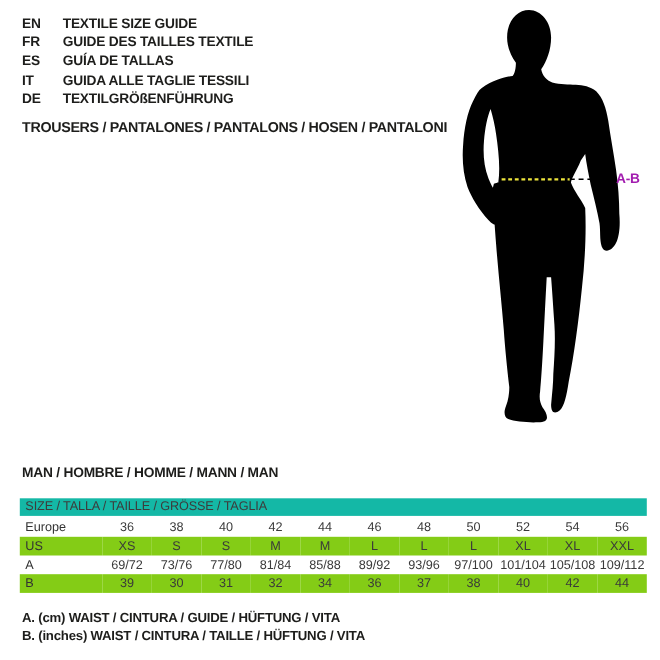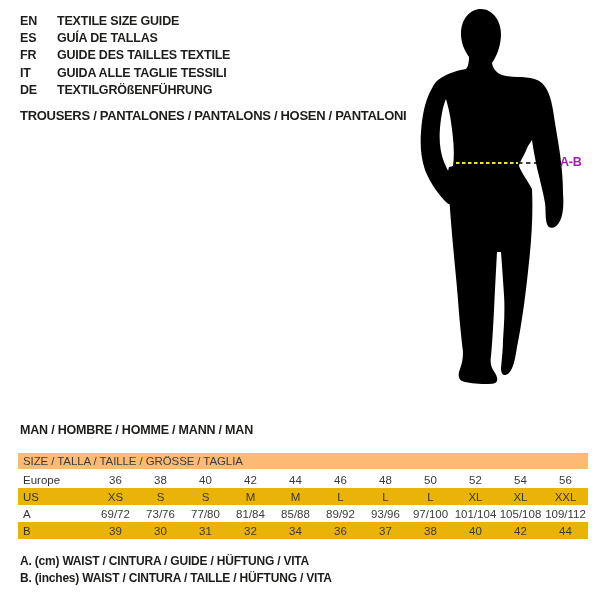--- a/index.html
+++ b/index.html
@@ -25,52 +25,52 @@
     letter-spacing:-0.2px;color:#a21caf;
   }
   
   .gender-heading{
     position:absolute;left:20px;top:423px;font-size:12.5px;font-weight:bold;
     letter-spacing:-0.2px;white-space:nowrap;
   }
   
   .size-table{position:absolute;left:18px;top:453px;width:570px;}
   .table-header{
-    height:16px;line-height:16px;background:#fdba74;color:#3c3c3c;
+    height:16px;line-height:16px;background:#14b8a6;color:#3c3c3c;
     font-size:11.5px;padding-left:5px;letter-spacing:-0.1px;margin-bottom:2px;
   }
   table.sizes{border-collapse:collapse;width:570px;table-layout:fixed;}
   table.sizes td{
     height:17px;padding:0;font-size:11.5px;color:#3a3a3a;text-align:center;
     vertical-align:middle;white-space:nowrap;
   }
   table.sizes td.rowlabel{width:70px;text-align:left;padding-left:5px;color:#333;}
-  table.sizes tr.stripe td{background:#eab308;margin-top:16px;}
+  table.sizes tr.stripe td{background:#84cc16;margin-top:16px;}
   
   .footnotes{position:absolute;left:20px;top:553px;}
   .footnote{font-size:12px;font-weight:bold;letter-spacing:-0.2px;height:17px;
     line-height:17px;white-space:nowrap;}
 </style>
 </head>
 <body>
 
 <div class="canvas">
 
   <div class="lang-list">
     <div class="lang-row">
       <span class="lang-code">EN</span>
       <span class="lang-label">TEXTILE SIZE GUIDE</span>
     </div>
     <div class="lang-row">
+      <span class="lang-code">FR</span>
+      <span class="lang-label">GUIDE DES TAILLES TEXTILE</span>
+    </div>
+    <div class="lang-row">
       <span class="lang-code">ES</span>
       <span class="lang-label">GUÍA DE TALLAS</span>
-    </div>
-    <div class="lang-row">
-      <span class="lang-code">FR</span>
-      <span class="lang-label">GUIDE DES TAILLES TEXTILE</span>
     </div>
     <div class="lang-row">
       <span class="lang-code">IT</span>
       <span class="lang-label">GUIDA ALLE TAGLIE TESSILI</span>
     </div>
     <div class="lang-row">
       <span class="lang-code">DE</span>
       <span class="lang-label">TEXTILGRÖßENFÜHRUNG</span>
     </div>
   </div>

